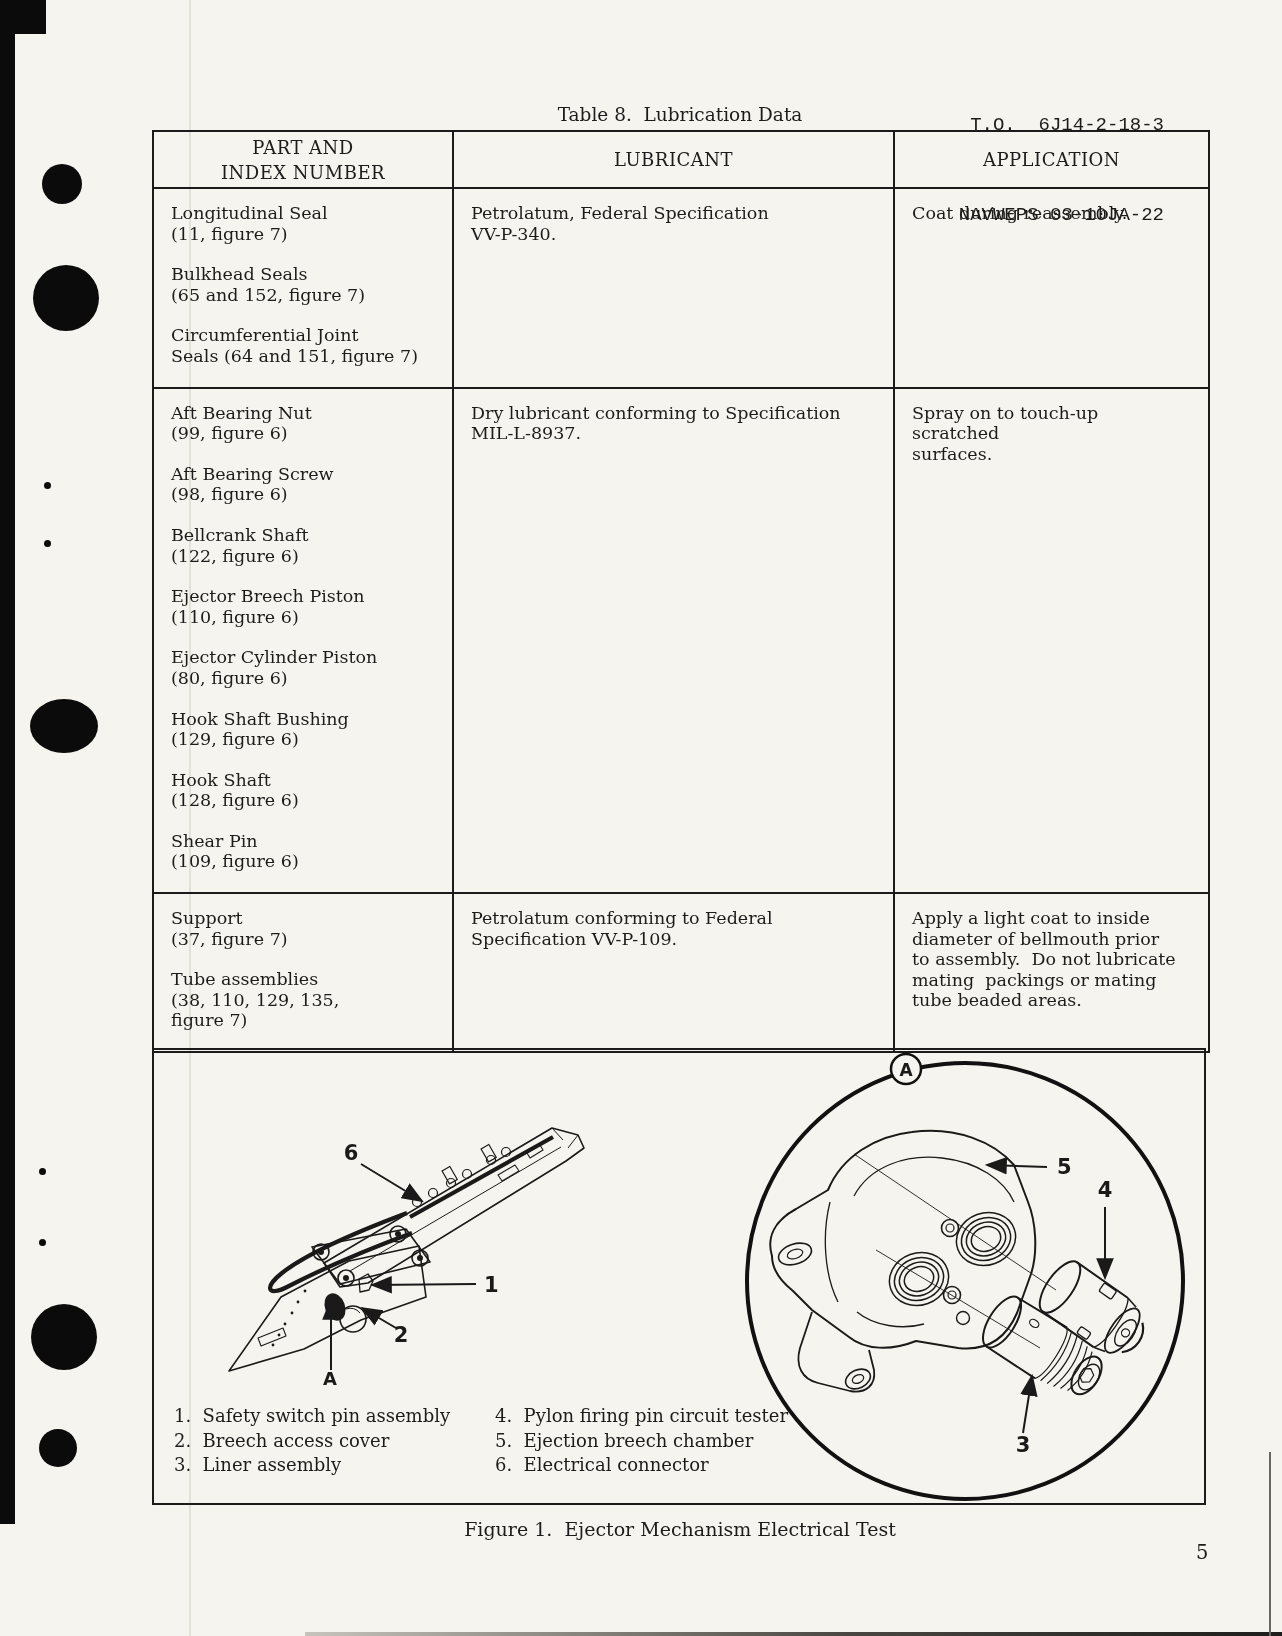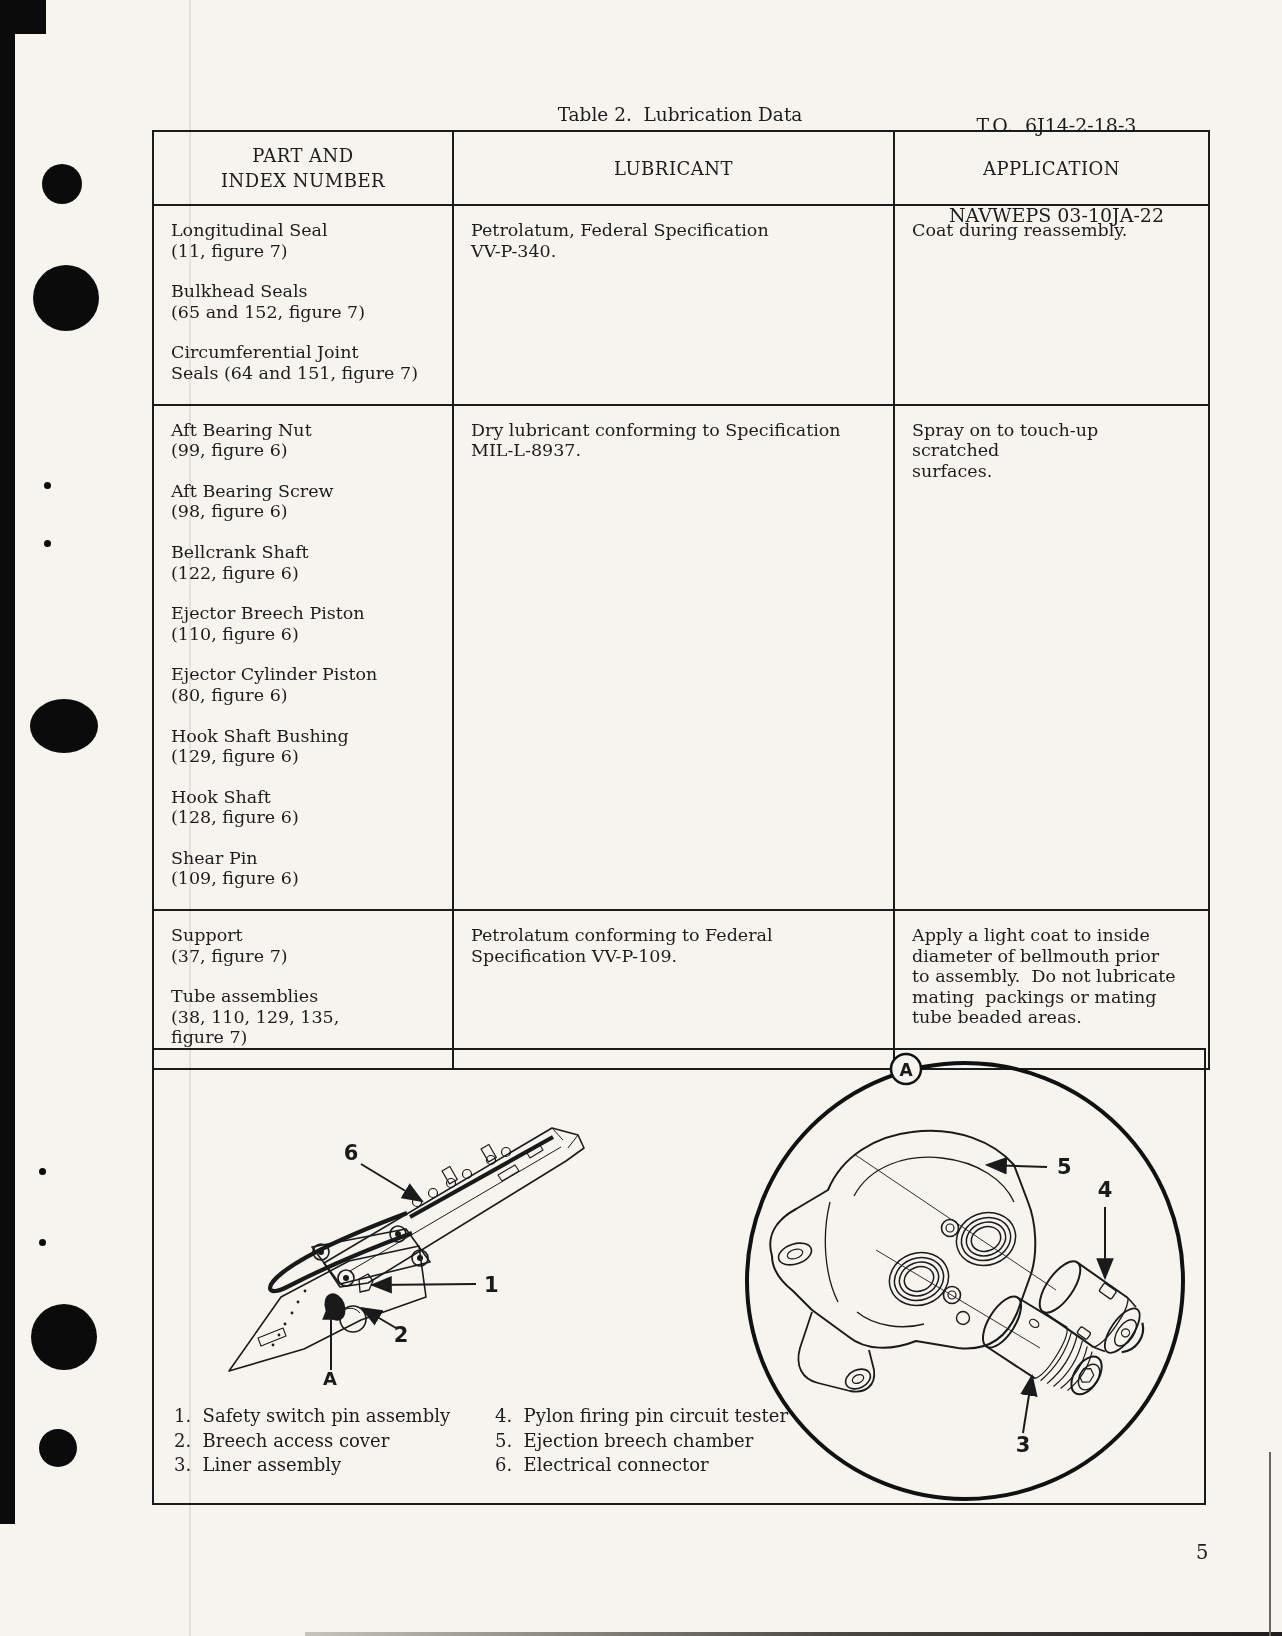--- a/index.html
+++ b/index.html
@@ -11,34 +11,34 @@
   }
   
   .edge-bar { position:absolute; left:0; top:0; width:15px; height:1524px; background:#0b0b0b; }
   .edge-corner { position:absolute; left:0; top:0; width:46px; height:34px; background:#0b0b0b; }
   .hole { position:absolute; background:#0b0b0b; border-radius:50%; }
   .scan-line { position:absolute; left:189px; top:0; width:2px; height:1636px; background:rgba(140,130,110,0.16); }
   .bottom-strip { position:absolute; left:305px; right:0; bottom:0; height:4px;
     background:linear-gradient(to right, rgba(90,85,75,0.3), #4a4742 55%, #1e1d1b); }
   .right-line { position:absolute; left:1269px; top:1452px; width:2px; height:184px; background:#6a675f; }
 
-  .doc-header { position:absolute; top:50px; right:118px; text-align:center;
-    font-size:19px; line-height:30px; white-space:pre; }
+  .doc-header { position:absolute; top:50px; right:118px; text-align:right;
+    font-size:19px; line-height:30px; white-space:pre;font-family:Liberation Mono, monospace; }
 
   .table-title { position:absolute; top:104px; left:152px; width:1056px;
     text-align:center; font-size:18.5px; white-space:pre; }
 
   table.lub { position:absolute; top:130px; left:152px; width:1056px;
     border-collapse:collapse; table-layout:fixed; }
   table.lub th, table.lub td { border:2.5px solid #1b1b1b; }
   table.lub th { font-weight:normal; font-size:18px; text-align:center;
     letter-spacing:0.5px; line-height:25px; padding:0; }
   table.lub td { vertical-align:top; font-size:17.5px; line-height:20.6px;
     padding:14px 18px 0 17px; white-space:pre-wrap; overflow:hidden; }
-  tr.rh { height:74px; } tr.r1 { height:197px; } tr.r2 { height:497px;margin-top:7px; } tr.r3 { height:142px;margin-top:12px; }
+  tr.rh { height:57px; } tr.r1 { height:197px; } tr.r2 { height:497px;margin-top:7px; } tr.r3 { height:142px;margin-top:12px; }
   .entry { margin:0 0 20px 0; white-space:pre-wrap; }
 
   .figure-box { position:absolute; left:152px; top:1048px; width:1054px; height:457px;
     border:2.5px solid #1b1b1b; box-sizing:border-box; }
   .figure-box svg { position:absolute; left:0; top:0; width:100%; height:100%; }
   .legend { position:absolute; top:354px; font-size:18px; line-height:24.5px; white-space:pre; }
   .legend.c1 { left:20px; }
   .legend.c2 { left:317px;margin-left:24px; }
 
   .caption { position:absolute; top:1518px; left:152px; width:1056px;
@@ -63,21 +63,21 @@
   <div class="hole" style="left:39px;top:1429px;width:38px;height:38px;"></div>
   <div class="scan-line"></div>
   <div class="bottom-strip"></div>
   <div class="right-line"></div>
 
   <div class="doc-header">
     <div>T.O.  6J14-2-18-3</div>
     <div>NAVWEPS 03-10JA-22</div>
   </div>
 
-  <div class="table-title">Table 2.  Lubrication Data</div>
+  <div class="table-title">Table 8.  Lubrication Data</div>
 
   <table class="lub">
     <colgroup>
         <col style="width:300px">
         <col style="width:441px">
         <col style="width:315px">
       </colgroup>
     <tbody>
         <tr class="rh">
       <th>
@@ -270,15 +270,16 @@
         <text x="903" y="124">5</text>
         <text x="951" y="147" text-anchor="middle">4</text>
         <text x="869" y="402" text-anchor="middle">3</text>
       </g>
     </svg>
 
     <div class="legend c1"><div>1.  Safety switch pin assembly</div><div>2.  Breech access cover</div><div>3.  Liner assembly</div></div>
     <div class="legend c2"><div>4.  Pylon firing pin circuit tester</div><div>5.  Ejection breech chamber</div><div>6.  Electrical connector</div></div>
   </div>
 
+  <div class="caption">Figure 1.  Ejector Mechanism Electrical Test</div>
   <div class="pageno">5</div>
 
 </div>
 
 </body></html>

